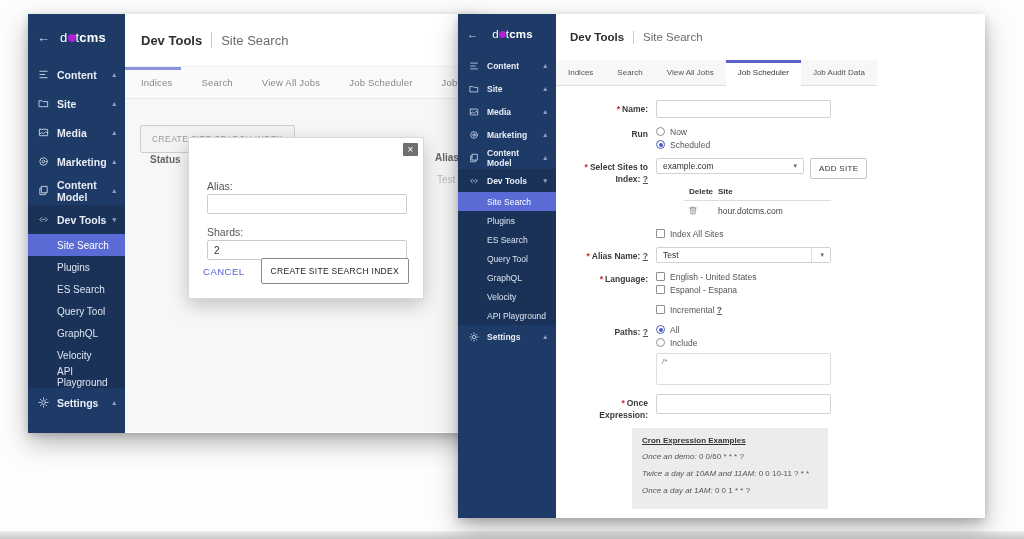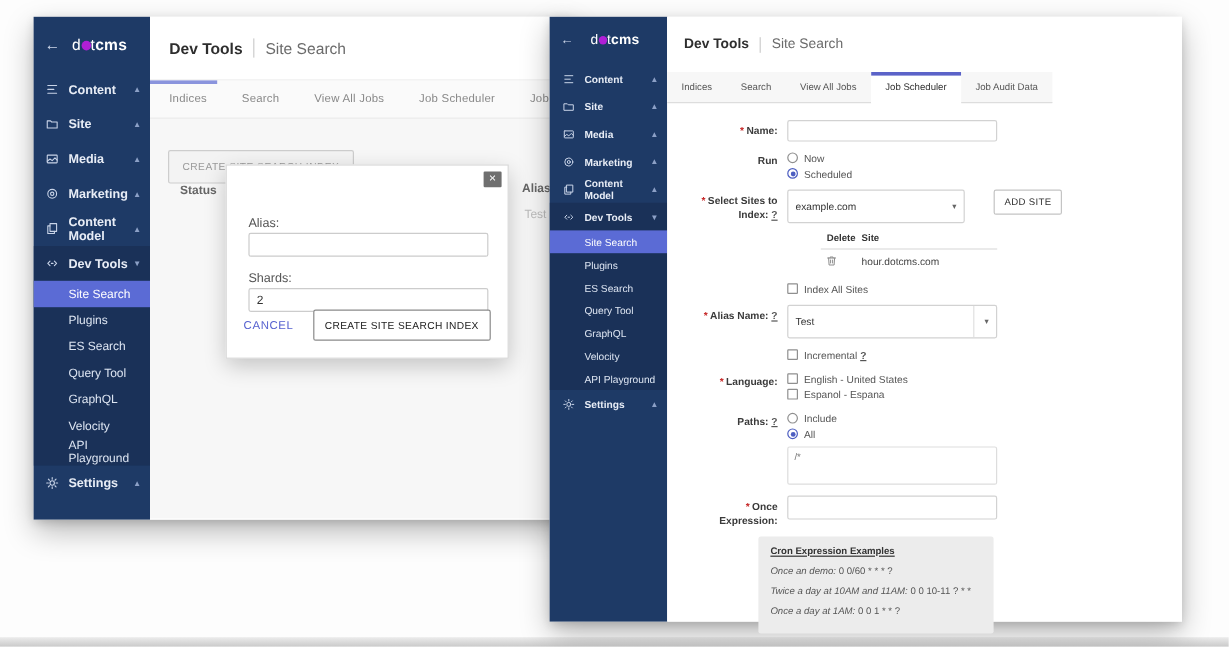--- a/index.html
+++ b/index.html
@@ -107,28 +107,28 @@
   .req { color:#c62828; margin-right:2px; }
   .hint { text-decoration:underline; color:#555; font-weight:bold; }
   .opt { display:flex; align-items:center; height:13px; cursor:pointer; color:#555; }
   .radio { width:9px; height:9px; border:1px solid #8f8f8f; border-radius:50%; margin-right:5px;
     position:relative; flex:none; background:#fff; }
   .radio.sel { border-color:#4d5ec1; }
   .radio.sel::after { content:""; position:absolute; inset:1.5px; border-radius:50%; background:#4d5ec1; }
   .cb { width:9px; height:9px; border:1px solid #8f8f8f; border-radius:1px; margin-right:5px; flex:none; background:#fff; }
   .tinput { width:175px; height:18px; border:1px solid #d2d2d2; border-radius:2px; font-size:8.5px;
     color:#333; padding:0 5px; font-family:inherit; background:#fff; }
-  .selbox { width:148px; height:28px; border:1px solid #d2d2d2; border-radius:2px; display:inline-flex;
+  .selbox { width:148px; height:16px; border:1px solid #d2d2d2; border-radius:2px; display:inline-flex;
     align-items:center; padding:0 6px; font-size:8.5px; color:#333; cursor:pointer; background:#fff; vertical-align:top; }
   .selbox .sval { flex:1; }
   .selbox .sarr { color:#666; font-size:7px; padding-left:6px; border-left:0; }
   .selbox.wide { width:175px; }
   .selbox.wide .sarr { border-left:1px solid #e0e0e0; padding:0 0 0 8px; height:100%; display:flex; align-items:center; }
   .btn-outline { border:1px solid #c4c4c4; background:#fff; color:#333; font-size:8px; letter-spacing:.3px;
-    padding:5px 8px; border-radius:2px; cursor:pointer; font-family:inherit; vertical-align:top; margin-left:24px; }
+    padding:5px 8px; border-radius:2px; cursor:pointer; font-family:inherit; vertical-align:top; margin-left:6px; }
   .stable { margin:8px 0 0 28px; width:147px; }
   .sthead { display:flex; font-weight:bold; color:#333; font-size:8px; padding-bottom:4px;
     border-bottom:1px solid #ddd; }
   .sthead .c1 { width:34px;text-align:center; }
   .strow { display:flex; align-items:center; padding:4px 0; font-size:8.5px; color:#444; }
   .strow .c1 { width:34px; display:flex; justify-content:flex-start; padding-left:4px; }
   .trash svg { width:10px; height:11px; stroke:#8d8d8d; fill:none; stroke-width:2; stroke-linecap:round; cursor:pointer; }
   .ptext { width:175px; height:32px; border:1px solid #ddd; border-radius:2px; font-size:8px;
     color:#555; padding:3px 5px; resize:none; font-family:inherit; background:#fff; }
   .exbox { width:196px; margin-left:-24px; background:#ececec; border-radius:2px; padding:8px 10px 6px; }
@@ -427,50 +427,50 @@
         <div class="flabel"><span class="req">*</span><span>Alias Name:</span> <span class="hint">?</span></div>
         <div class="ffield">
           <span class="selbox wide">
               <span class="sval">Test</span>
               <span class="sarr">▾</span>
             </span>
         </div>
       </div>
 
       <div class="frow">
-        <div class="flabel"></div>
-        <div class="ffield">
-          <label class="opt"><span class="cb"></span><span>Incremental</span>&nbsp;<span class="hint">?</span></label>
-        </div>
-      </div>
-
-      <div class="frow">
         <div class="flabel"><span class="req">*</span><span>Language:</span></div>
         <div class="ffield">
           <label class="opt">
               <span class="cb"></span>
               <span>English - United States</span>
             </label>
           <label class="opt">
               <span class="cb"></span>
               <span>Espanol - Espana</span>
             </label>
         </div>
       </div>
 
+      <div class="frow">
+        <div class="flabel"></div>
+        <div class="ffield">
+          <label class="opt"><span class="cb"></span><span>Incremental</span>&nbsp;<span class="hint">?</span></label>
+        </div>
+      </div>
+
       <div class="frow" style="margin-bottom:4px">
         <div class="flabel"><span>Paths:</span> <span class="hint">?</span></div>
         <div class="ffield">
           <label class="opt">
+              <span class="radio sel"></span>
+              <span>All</span>
+            </label>
+          <label class="opt">
               <span class="radio"></span>
               <span>Include</span>
-            </label>
-          <label class="opt">
-              <span class="radio sel"></span>
-              <span>All</span>
             </label>
         </div>
       </div>
 
       <div class="frow">
         <div class="flabel"></div>
         <div class="ffield"><textarea class="ptext" placeholder="/*" style=""></textarea></div>
       </div>
 
       <div class="frow">

